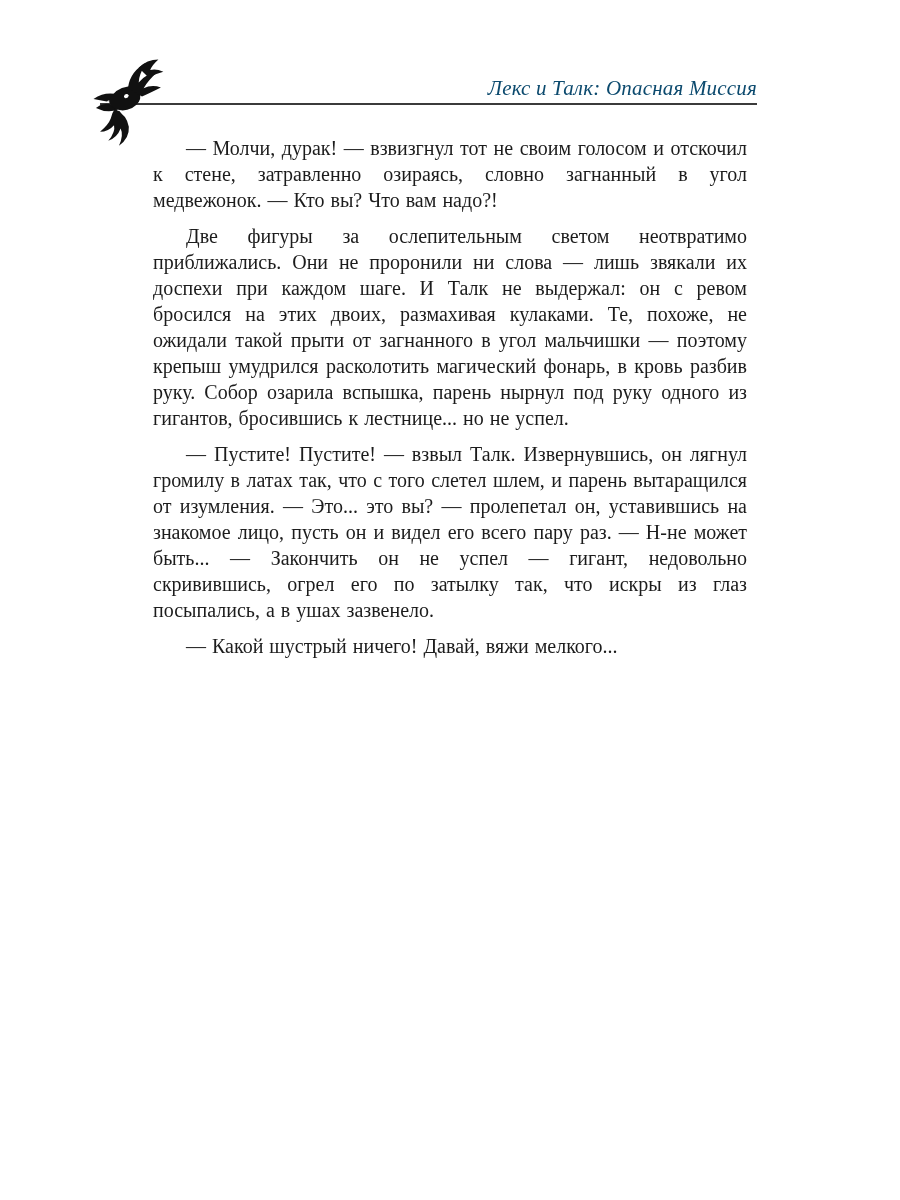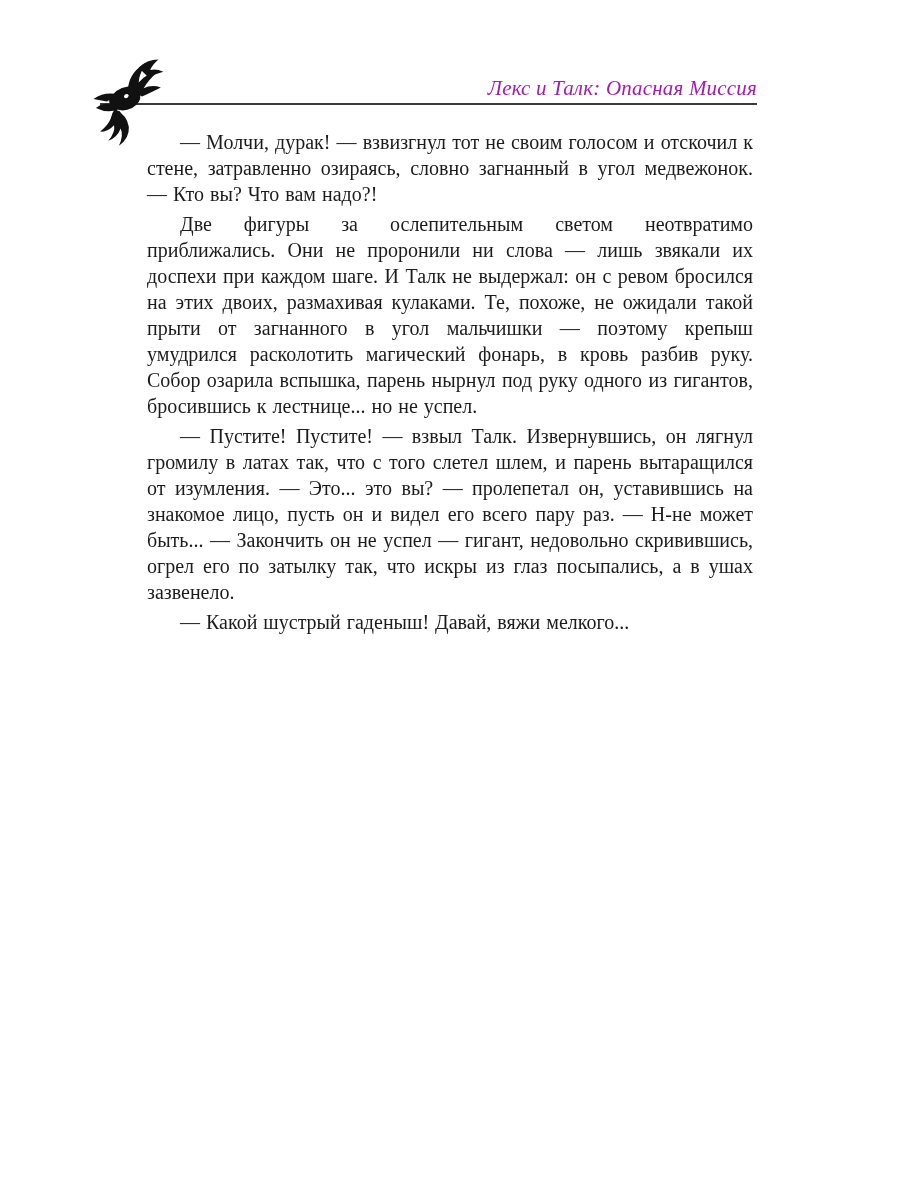--- a/index.html
+++ b/index.html
@@ -36,21 +36,21 @@
     height: 100%;
     display: block;
   }
   .running-title {
     position: absolute;
     top: 76px;
     right: 143px;
     font-style: italic;
     font-size: 21px;
     letter-spacing: 0.2px;
-    color: #a21caf;
+    color: #0c4a6e;
     white-space: nowrap;
   }
   .header-rule {
     position: absolute;
     top: 103px;
     left: 100px;
     width: 657px;
     height: 2px;
     background: #3b3b3b;
     z-index: 1;
@@ -58,21 +58,21 @@
   .text-block {
     position: absolute;
     top: 125px;
     left: 143px;
     width: 614px;
     font-size: 20px;
     line-height: 26px;
     text-align: justify;
   }
   .text-block p {
-    margin: 4px;
+    margin: 10px;
     padding: 0;
     text-indent: 33px;
     word-spacing: 1px;
   }
 </style>
 </head>
 <body>
 
 <div class="page">
 
@@ -98,16 +98,16 @@
       </svg>
     </span>
     <div class="running-title">Лекс и Талк: Опасная Миссия</div>
     <div class="header-rule"></div>
   </header>
 
   <main class="text-block">
     <p>— Молчи, дурак! — взвизгнул тот не своим голосом и отскочил к стене, затравленно озираясь, словно загнанный в угол медвежонок. — Кто вы? Что вам надо?!</p>
     <p>Две фигуры за ослепительным светом неотвратимо приближались. Они не проронили ни слова — лишь звякали их доспехи при каждом шаге. И Талк не выдержал: он с ревом бросился на этих двоих, размахивая кулаками. Те, похоже, не ожидали такой прыти от загнанного в угол мальчишки — поэтому крепыш умудрился расколотить магический фонарь, в кровь разбив руку. Собор озарила вспышка, парень нырнул под руку одного из гигантов, бросившись к лестнице... но не успел.</p>
     <p>— Пустите! Пустите! — взвыл Талк. Извернувшись, он лягнул громилу в латах так, что с того слетел шлем, и парень вытаращился от изумления. — Это... это вы? — пролепетал он, уставившись на знакомое лицо, пусть он и видел его всего пару раз. — Н-не может быть... — Закончить он не успел — гигант, недовольно скривившись, огрел его по затылку так, что искры из глаз посыпались, а в ушах зазвенело.</p>
-    <p>— Какой шустрый гаденыш! Давай, вяжи мелкого...</p>
+    <p>— Какой шустрый ничего! Давай, вяжи мелкого...</p>
   </main>
 
 </div>
 
 </body></html>

